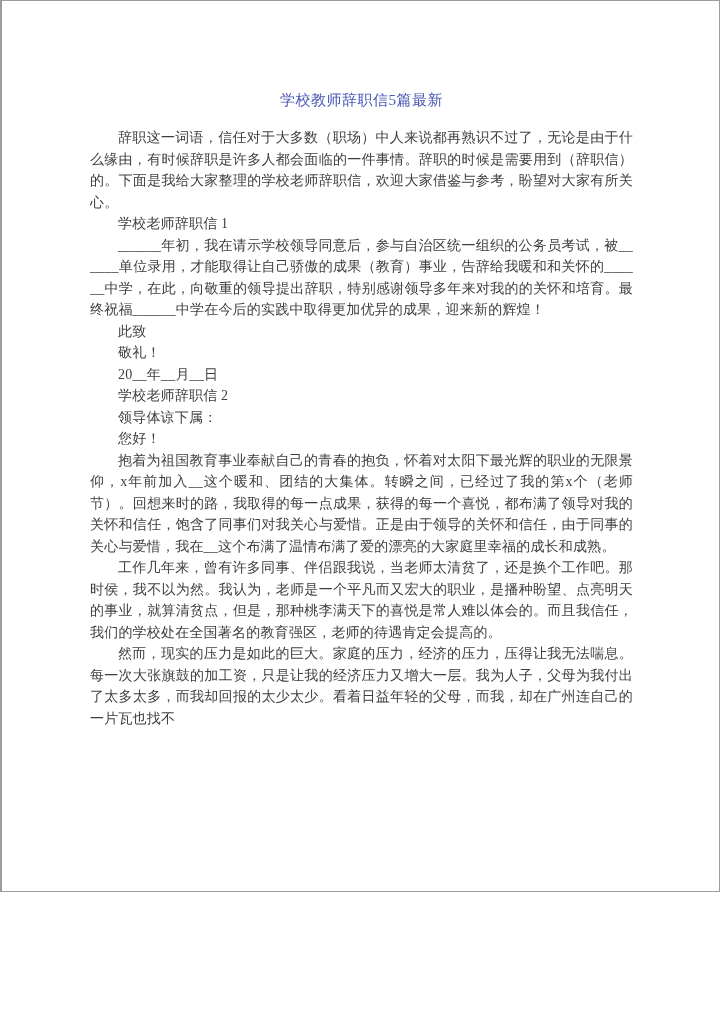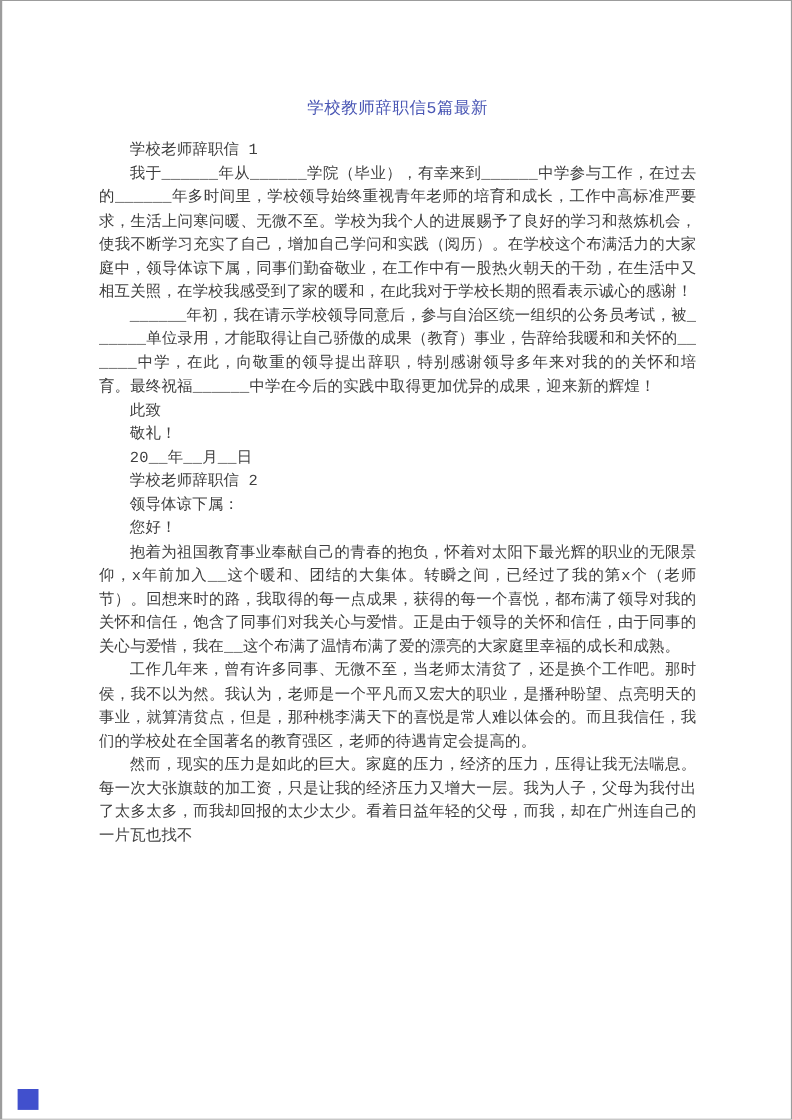--- a/index.html
+++ b/index.html
@@ -4,27 +4,27 @@
 <style>
   html, body {
     margin: 0;
     padding: 0;
     background: #ffffff;
   }
   .page {
     position: relative;
     box-sizing: border-box;
     width: 720px;
-    height: 1018px;
+    height: 892px;
     background: #ffffff;
     border: 1px solid #9c9c9c;
     border-left-width: 2px;
     padding: 88px 86px 0 88px;
     overflow: hidden;
-    font-family: Liberation Mono, monospace;
+    font-family: Liberation Serif, serif;
   }
   .doc-title {
     margin: 0 0 16px 0;
     font-size: 15px;
     font-weight: normal;
     text-align: center;
     color: #4956b4;
     line-height: 22px;
     letter-spacing: 0.5px;
   }
@@ -47,27 +47,27 @@
     height: 19px;
     background: #4150cd;
   }
 </style>
 </head>
 <body>
 
 <div class="page">
   <h1 class="doc-title">学校教师辞职信5篇最新</h1>
   <div class="doc-body">
+    <p>辞职这一词语，信任对于大多数（职场）中人来说都再熟识不过了，无论是由于什么缘由，有时候辞职是许多人都会面临的一件事情。辞职的时候是需要用到（辞职信）的。下面是我给大家整理的学校老师辞职信，欢迎大家借鉴与参考，盼望对大家有所关心。</p>
     <p>学校老师辞职信 1</p>
-    <p>我于______年从______学院（毕业），有幸来到______中学参与工作，在过去的______年多时间里，学校领导始终重视青年老师的培育和成长，工作中高标准严要求，生活上问寒问暖、无微不至。学校为我个人的进展赐予了良好的学习和熬炼机会，使我不断学习充实了自己，增加自己学问和实践（阅历）。在学校这个布满活力的大家庭中，领导体谅下属，同事们勤奋敬业，在工作中有一股热火朝天的干劲，在生活中又相互关照，在学校我感受到了家的暖和，在此我对于学校长期的照看表示诚心的感谢！</p>
     <p>______年初，我在请示学校领导同意后，参与自治区统一组织的公务员考试，被______单位录用，才能取得让自己骄傲的成果（教育）事业，告辞给我暖和和关怀的______中学，在此，向敬重的领导提出辞职，特别感谢领导多年来对我的的关怀和培育。最终祝福______中学在今后的实践中取得更加优异的成果，迎来新的辉煌！</p>
     <p>此致</p>
     <p>敬礼！</p>
     <p>20__年__月__日</p>
     <p>学校老师辞职信 2</p>
     <p>领导体谅下属：</p>
     <p>您好！</p>
     <p>抱着为祖国教育事业奉献自己的青春的抱负，怀着对太阳下最光辉的职业的无限景仰，x年前加入__这个暖和、团结的大集体。转瞬之间，已经过了我的第x个（老师节）。回想来时的路，我取得的每一点成果，获得的每一个喜悦，都布满了领导对我的关怀和信任，饱含了同事们对我关心与爱惜。正是由于领导的关怀和信任，由于同事的关心与爱惜，我在__这个布满了温情布满了爱的漂亮的大家庭里幸福的成长和成熟。</p>
-    <p>工作几年来，曾有许多同事、无微不至，当老师太清贫了，还是换个工作吧。那时侯，我不以为然。我认为，老师是一个平凡而又宏大的职业，是播种盼望、点亮明天的事业，就算清贫点，但是，那种桃李满天下的喜悦是常人难以体会的。而且我信任，我们的学校处在全国著名的教育强区，老师的待遇肯定会提高的。</p>
+    <p>工作几年来，曾有许多同事、伴侣跟我说，当老师太清贫了，还是换个工作吧。那时侯，我不以为然。我认为，老师是一个平凡而又宏大的职业，是播种盼望、点亮明天的事业，就算清贫点，但是，那种桃李满天下的喜悦是常人难以体会的。而且我信任，我们的学校处在全国著名的教育强区，老师的待遇肯定会提高的。</p>
     <p>然而，现实的压力是如此的巨大。家庭的压力，经济的压力，压得让我无法喘息。每一次大张旗鼓的加工资，只是让我的经济压力又增大一层。我为人子，父母为我付出了太多太多，而我却回报的太少太少。看着日益年轻的父母，而我，却在广州连自己的一片瓦也找不</p>
   </div>
   <div class="corner-badge"></div>
 </div>
 
 </body></html>

